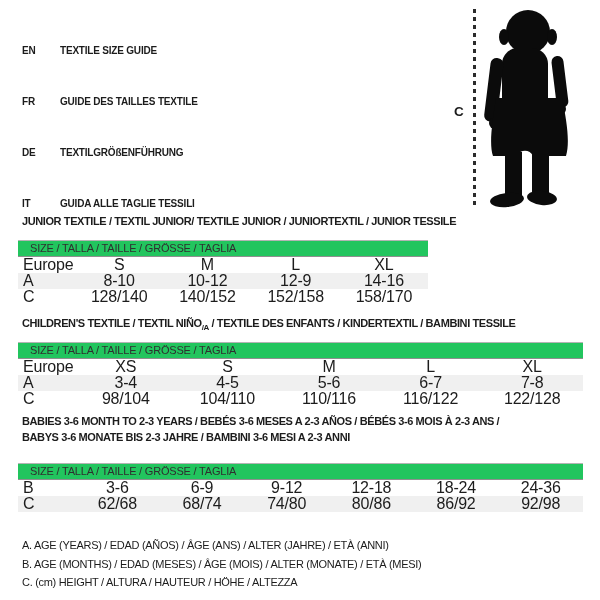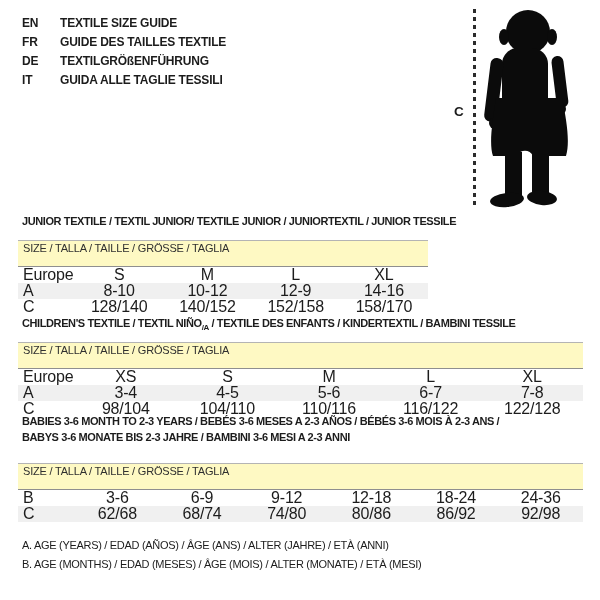--- a/index.html
+++ b/index.html
@@ -1,22 +1,22 @@
 <!DOCTYPE html>
 <html><head>
 <meta charset="utf-8">
 <style>
   html,body{margin:0;padding:0;background:#ffffff;}
   .page{position:relative;width:600px;height:600px;background:#ffffff;overflow:hidden;
         font-family:"Liberation Sans", sans-serif;color:#1c1c1c;}
 
   
   .lang-list{position:absolute;left:22px;top:13px;}
-  .lang-row{display:flex;height:19px;align-items:center;font-weight:bold;
-            font-size:12px;letter-spacing:-0.2px;white-space:nowrap;}
+  .lang-row{display:flex;height:19px;align-items:flex-start;font-weight:bold;
+            font-size:10px;letter-spacing:-0.2px;white-space:nowrap;margin-top:32px;}
   .lang-code{width:38px;flex:none;}
 
   
   .figure-line{position:absolute;left:473px;top:9px;width:3px;height:198px;
                background:repeating-linear-gradient(to bottom,#2b2b2b 0 4px,transparent 4px 8px);}
   .figure-c{position:absolute;left:454px;top:104px;font-weight:bold;font-size:13.5px;}
   .baby-svg{position:absolute;left:479px;top:6px;}
 
   
   .sec-title{position:absolute;left:22px;font-weight:bold;font-size:11px;
@@ -24,23 +24,23 @@
   #title-junior{top:215px;}
   #title-child{top:317px;}
   #title-baby{top:414px;line-height:15.5px;}
   .sub{font-size:8px;position:relative;top:2.5px;}
 
   
   .tbl{position:absolute;left:18px;}
   #tbl-junior{top:240px;width:410px;}
   #tbl-child{top:342px;width:565px;}
   #tbl-baby{top:463px;width:565px;}
-  .bar{height:27px;box-sizing:border-box;background:#fef9c3;
+  .bar{height:17px;box-sizing:border-box;background:#22c55e;
        border-top:1px solid #b4b4b4;border-bottom:1px solid #8f8f8f;
-       font-size:11px;line-height:15px;padding-left:5px;color:#2f2f2f;
+       font-size:11px;line-height:15px;padding-left:12px;color:#2f2f2f;
        letter-spacing:-0.2px;white-space:nowrap;overflow:hidden;}
   .trow{display:flex;height:16px;align-items:center;font-size:16px;letter-spacing:-0.2px;}
   .trow.shaded{background:#f0f0f0;}
   .lab{width:57px;flex:none;padding-left:5px;box-sizing:border-box;}
   .cell{flex:1;text-align:center;}
 
   
   .legend{position:absolute;left:22px;top:536px;font-weight:normal;font-size:11px;
           letter-spacing:-0.3px;line-height:18.6px;white-space:nowrap;}
 </style>
@@ -163,15 +163,16 @@
       <span class="cell">74/80</span>
       <span class="cell">80/86</span>
       <span class="cell">86/92</span>
       <span class="cell">92/98</span>
     </div>
   </div>
 
   <div class="legend">
     <div>A. AGE (YEARS) / EDAD (AÑOS) / ÂGE (ANS) / ALTER (JAHRE) / ETÀ (ANNI)</div>
     <div>B. AGE (MONTHS) / EDAD (MESES) / ÂGE (MOIS) / ALTER (MONATE) / ETÀ (MESI)</div>
+    <div>C. (cm) HEIGHT / ALTURA / HAUTEUR / HÖHE / ALTEZZA</div>
   </div>
 
 </div>
 
 </body></html>

